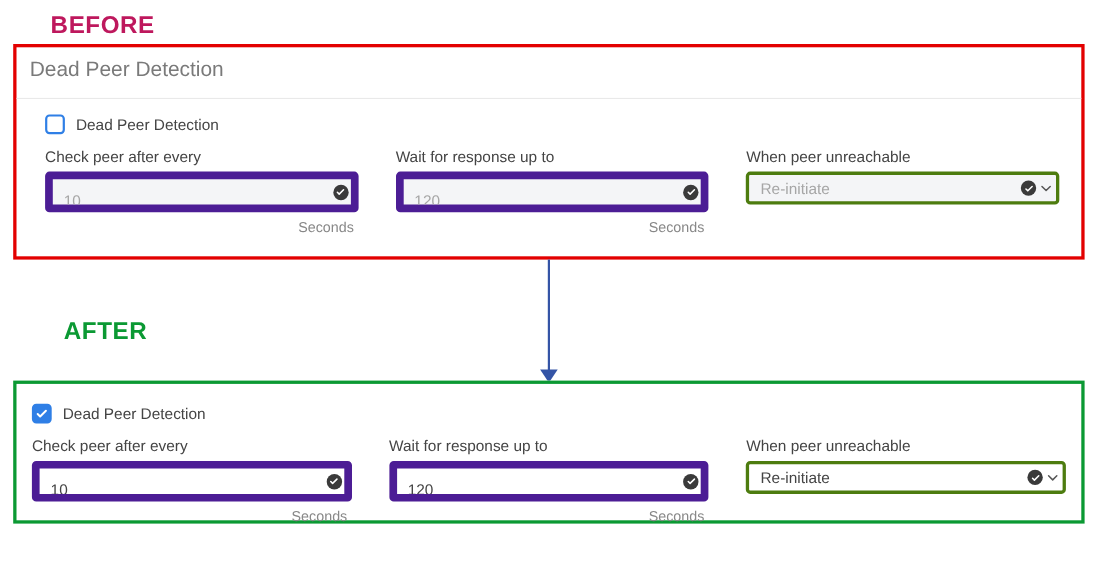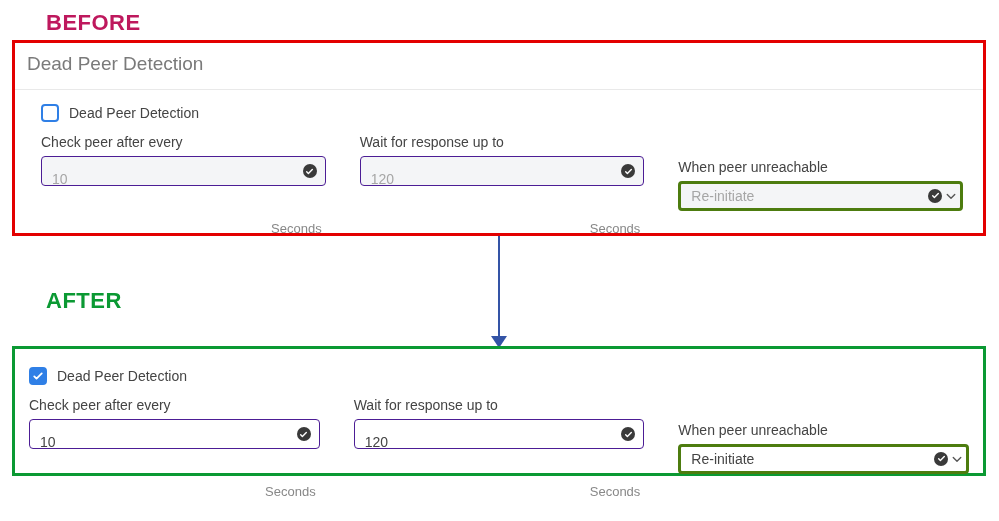--- a/index.html
+++ b/index.html
@@ -17,21 +17,21 @@
     top: 10px;
     left: 46px;
     color: #be185d;
     font-weight: 700;
     font-size: 22px;
     letter-spacing: 0.5px;
   }
   .label-after {
     position: absolute;
     top: 288px;
-    left: 46px;
+    left: 58px;
     color: #0b9933;
     font-weight: 700;
     font-size: 22px;
     letter-spacing: 0.5px;
   }
   .panel {
     position: absolute;
     background: #ffffff;
   }
   .panel-before {
@@ -76,40 +76,39 @@
   }
   .switch-checked svg { display:block; }
   .switch-label-text {
     color: #444;
     font-size: 14px;
   }
   .fields-row {
     display: flex;
     gap: 34px;
     padding: 6px 20px 0 26px;
-    align-items: center;
   }
   .field-col {
     flex: 1 1 0;
     min-width: 0;
   }
   .field-label {
     color: #444;
     font-size: 14px;
     margin-bottom: 6px;
     display: block;
   }
   .input-wrap {
     position: relative;
     width: 100%;
   }
   .text-input {
     width: 100%;
     height: 30px;
-    border: 1px solid #4c1d95;
+    border: 7px solid #4c1d95;
     border-radius: 4px;
     background: #fff;
     padding: 19px 30px 4px 10px;
     font-size: 14px;
     color: #444;
   }
   .text-input.disabled {
     background: #f4f5f7;
     color: #a6a6a6;
   }
@@ -164,21 +163,20 @@
     margin-right:2px;
   }
   .select-caret .chev {
     width:12px;height:12px;
   }
   .unit-label {
     text-align: right;
     color: #888;
     font-size: 13px;
     padding: 6px 4px 0 0;
-    margin-top: 28px;
   }
   
   .arrow-line {
     position: absolute;
     left: 498px;
     top: 236px;
     width: 2px;
     height: 108px;
     background: #3454a6;
   }

